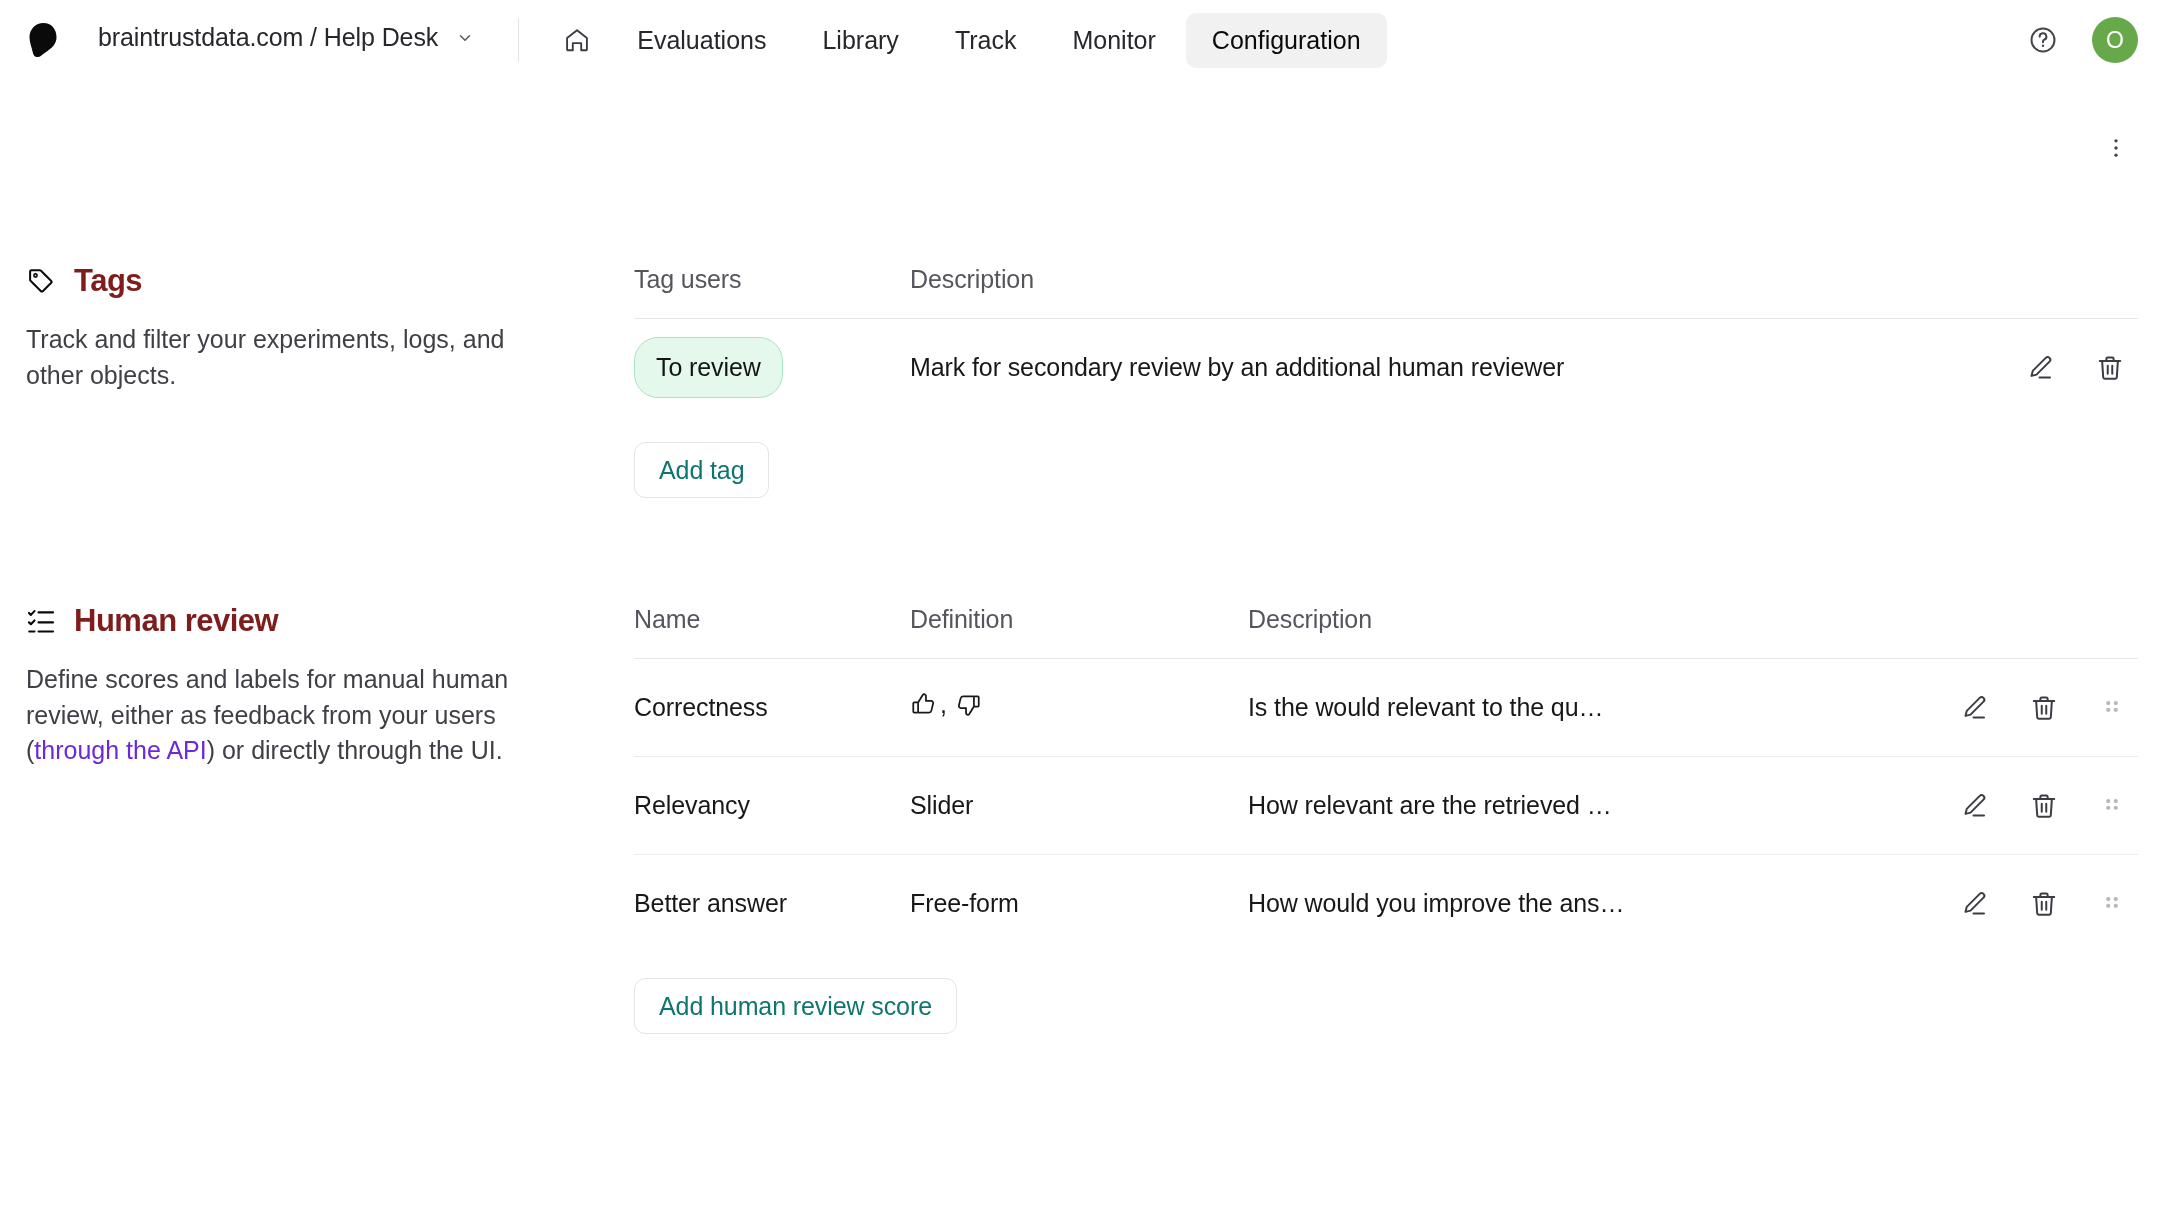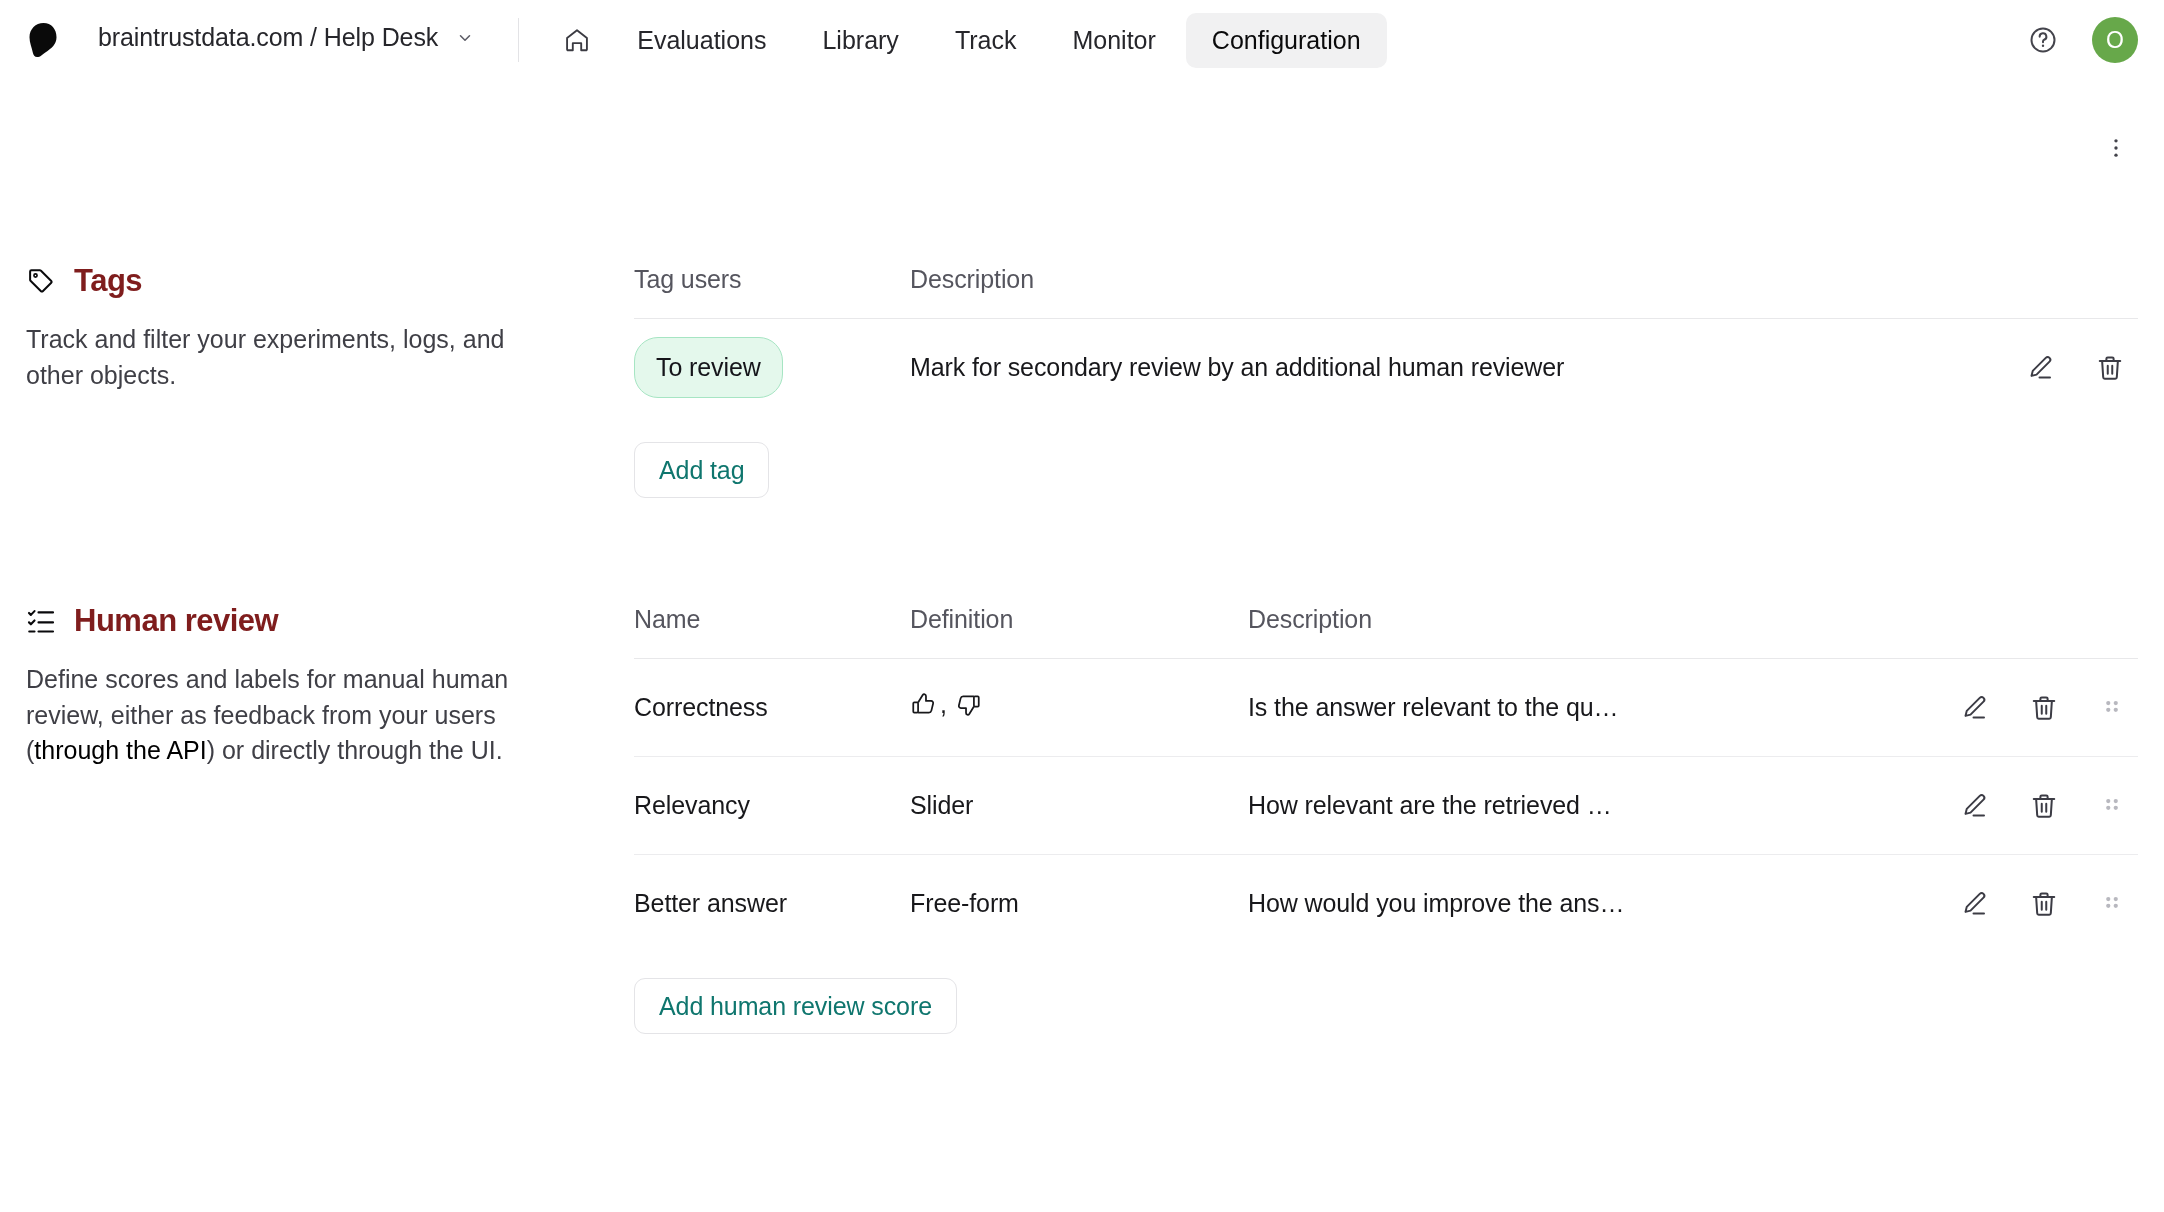--- a/index.html
+++ b/index.html
@@ -197,21 +197,21 @@
     color: #7f1d1d;
   }
 
   .section-desc {
     font-size: 25px;
     line-height: 1.42;
     color: #3f3f46;
     max-width: 530px;
   }
   .section-desc a {
-    color: #000000;
+    color: #6d28d9;
     text-decoration: none;
     cursor: pointer;
   }
 
   .section-main { flex: 1 1 auto; min-width: 0; }
 
   
   table.cfg {
     width: 100%;
     border-collapse: collapse;
@@ -503,21 +503,21 @@
                 <span class="defn-comma">,</span>
                 <span>
                   <svg viewBox="0 0 24 24" fill="none" aria-hidden="true">
                     <path d="M16.8 13.8l-4.1 6.6c-.9 1.3-2.9.7-2.9-.9v-4.3H5.2a1.8 1.8 0 0 1-1.75-2.25l1.55-6.4A2.3 2.3 0 0 1 7.25 4.8h9.55" stroke="currentColor" stroke-width="1.55" stroke-linejoin="round"></path>
                     <rect x="16.8" y="4.8" width="4.3" height="9" rx="0.9" stroke="currentColor" stroke-width="1.55"></rect>
                   </svg>
                 </span>
               </span>
             </td>
             <td>
-              <span class="cell-trunc">Is the answer relevant to the qu…</span>
+              <span class="cell-trunc">Is the would relevant to the qu…</span>
             </td>
             <td>
               <div class="row-actions">
                 <button class="icon-btn">
                   <span>
                     <svg viewBox="0 0 24 24" fill="none" aria-hidden="true">
                       <path d="M16.6 3.9a2.1 2.1 0 0 1 3 3L9.2 17.3l-4 1 1-4L16.6 3.9z" stroke="currentColor" stroke-width="1.6" stroke-linejoin="round"></path>
                       <path d="M11.6 19.6h8.4" stroke="currentColor" stroke-width="1.6" stroke-linecap="round"></path>
                     </svg>
                   </span>

